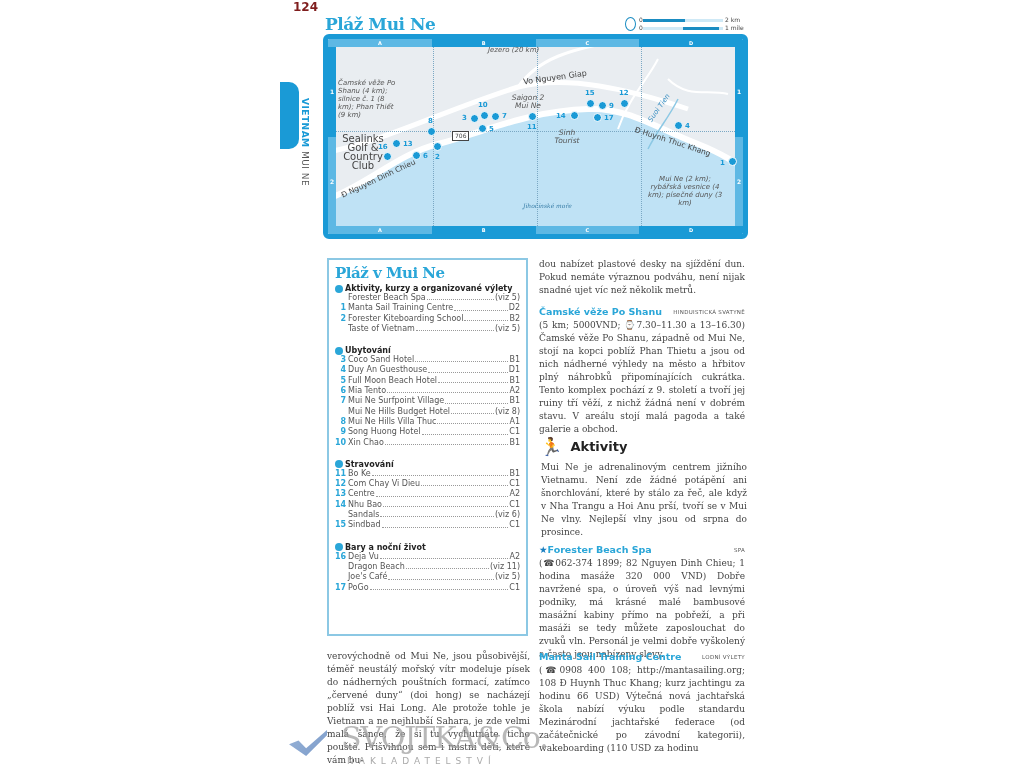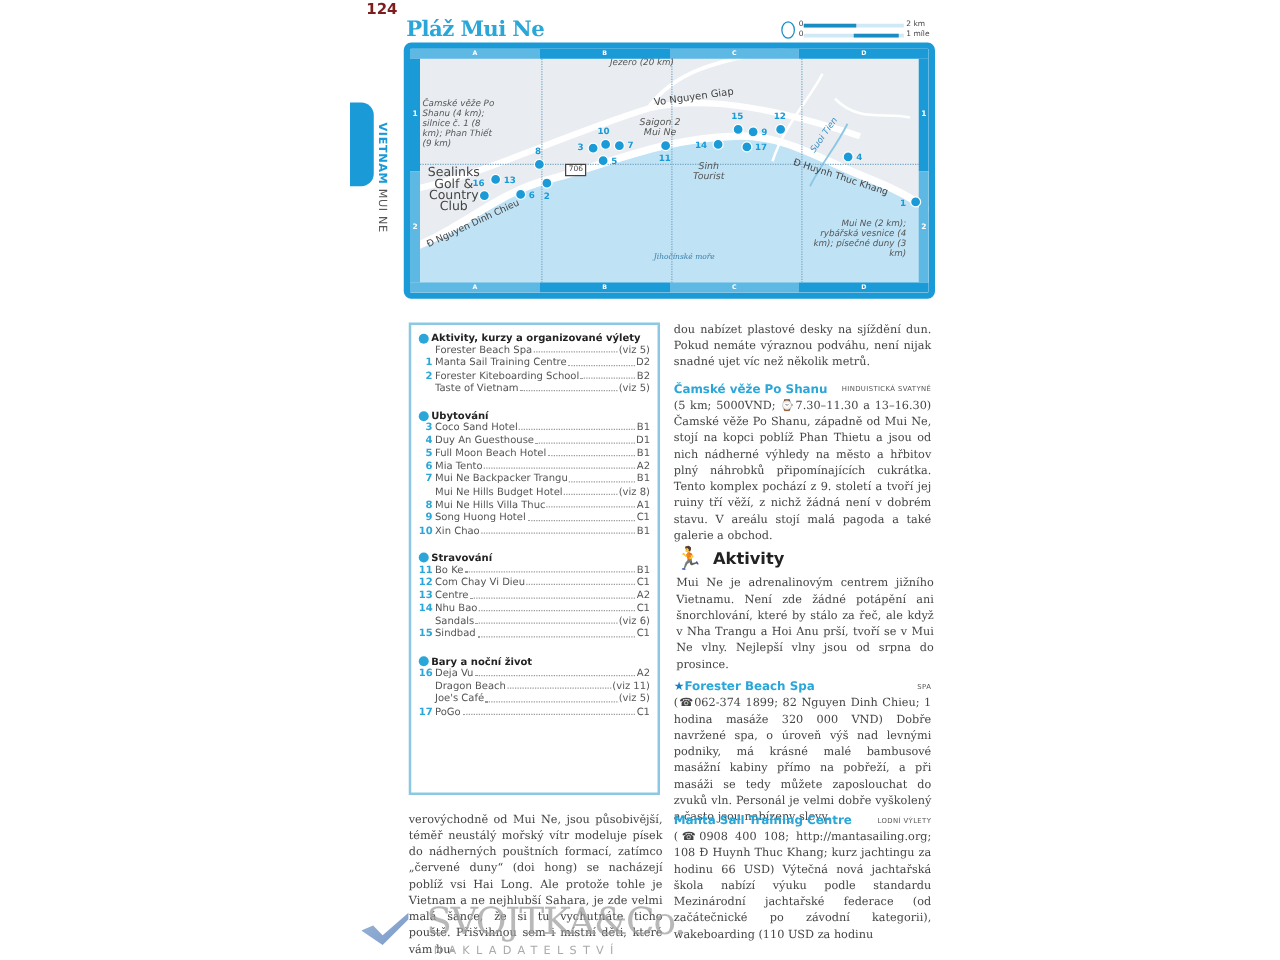--- a/index.html
+++ b/index.html
@@ -124,21 +124,21 @@
   <div class="mlabel" style="left:160px;top:7px">Jezero (20 km)</div>
   <div class="road-label" style="left:195px;top:34px;transform:rotate(-8deg)">Vo Nguyen Giap</div>
   <div class="mlabel" style="left:10px;top:40px;width:58px;white-space:normal">Čamské věže Po Shanu (4 km); silnice č. 1 (8 km); Phan Thiết (9 km)</div>
   <div class="mlabel" style="left:180px;top:55px;width:40px;white-space:normal;text-align:center;font-size:7.5px">Saigon 2 Mui Ne</div>
   <div class="mlabel" style="left:222px;top:90px;width:34px;white-space:normal;text-align:center;font-size:7.5px">Sinh Tourist</div>
   <div class="road-label" style="left:10px;top:95px;width:50px;white-space:normal;text-align:center;font-size:10px;line-height:9px">Sealinks Golf &amp; Country Club</div>
   <div class="road-label" style="left:10px;top:135px;transform:rotate(-25deg);font-size:7.5px">Đ Nguyen Dinh Chieu</div>
   <div class="road-label" style="left:305px;top:98px;transform:rotate(18deg);font-size:7.5px">Đ Huynh Thuc Khang</div>
   <div class="mlabel" style="left:315px;top:65px;transform:rotate(-55deg);color:#3a8fc2">Suoi Tien</div>
   <div class="road-label" style="left:124px;top:92px;font-size:6px;border:1px solid #444;padding:0 2px;background:#fff;line-height:8px">706</div>
-  <div class="mlabel" style="left:317px;top:136px;width:80px;white-space:normal;text-align:right">Mui Ne (2 km); rybářská vesnice (4 km); písečné duny (3 km)</div>
+  <div class="mlabel" style="left:317px;top:136px;width:80px;white-space:normal;text-align:center">Mui Ne (2 km); rybářská vesnice (4 km); písečné duny (3 km)</div>
   <div class="sea-label" style="left:195px;top:163px">Jihočínské moře</div>
 
   <div class="poi" style="left:99px;top:88px"></div>
     <div class="poi-num" style="left:100px;top:78px">8</div>
   <div class="poi" style="left:142px;top:75px"></div>
     <div class="poi-num" style="left:134px;top:75px">3</div>
   <div class="poi" style="left:152px;top:72px"></div>
     <div class="poi-num" style="left:150px;top:62px">10</div>
   <div class="poi" style="left:163px;top:73px"></div>
     <div class="poi-num" style="left:174px;top:73px">7</div>
@@ -164,20 +164,21 @@
     <div class="poi-num" style="left:107px;top:114px">2</div>
   <div class="poi" style="left:84px;top:112px"></div>
     <div class="poi-num" style="left:95px;top:113px">6</div>
   <div class="poi" style="left:64px;top:100px"></div>
     <div class="poi-num" style="left:75px;top:101px">13</div>
   <div class="poi" style="left:55px;top:113px"></div>
     <div class="poi-num" style="left:50px;top:104px">16</div>
 </div>
 
 <div class="legend">
+  <h2>Pláž v Mui Ne</h2>
 
   <div class="cat">
       <span class="ci"></span>
       <span>Aktivity, kurzy a organizované výlety</span>
     </div>
   <div class="row">
       <span class="n"></span>
       <span class="t">Forester Beach Spa</span>
       <span class="dots"></span>
       <span class="r">(viz 5)</span>
@@ -225,21 +226,21 @@
       <span class="r">B1</span>
     </div>
   <div class="row">
       <span class="n">6</span>
       <span class="t">Mia Tento</span>
       <span class="dots"></span>
       <span class="r">A2</span>
     </div>
   <div class="row">
       <span class="n">7</span>
-      <span class="t">Mui Ne Backpacker Trangu</span>
+      <span class="t">Mui Ne Surfpoint Village</span>
       <span class="dots"></span>
       <span class="r">B1</span>
     </div>
   <div class="row">
       <span class="n"></span>
       <span class="t">Mui Ne Hills Budget Hotel</span>
       <span class="dots"></span>
       <span class="r">(viz 8)</span>
     </div>
   <div class="row">

